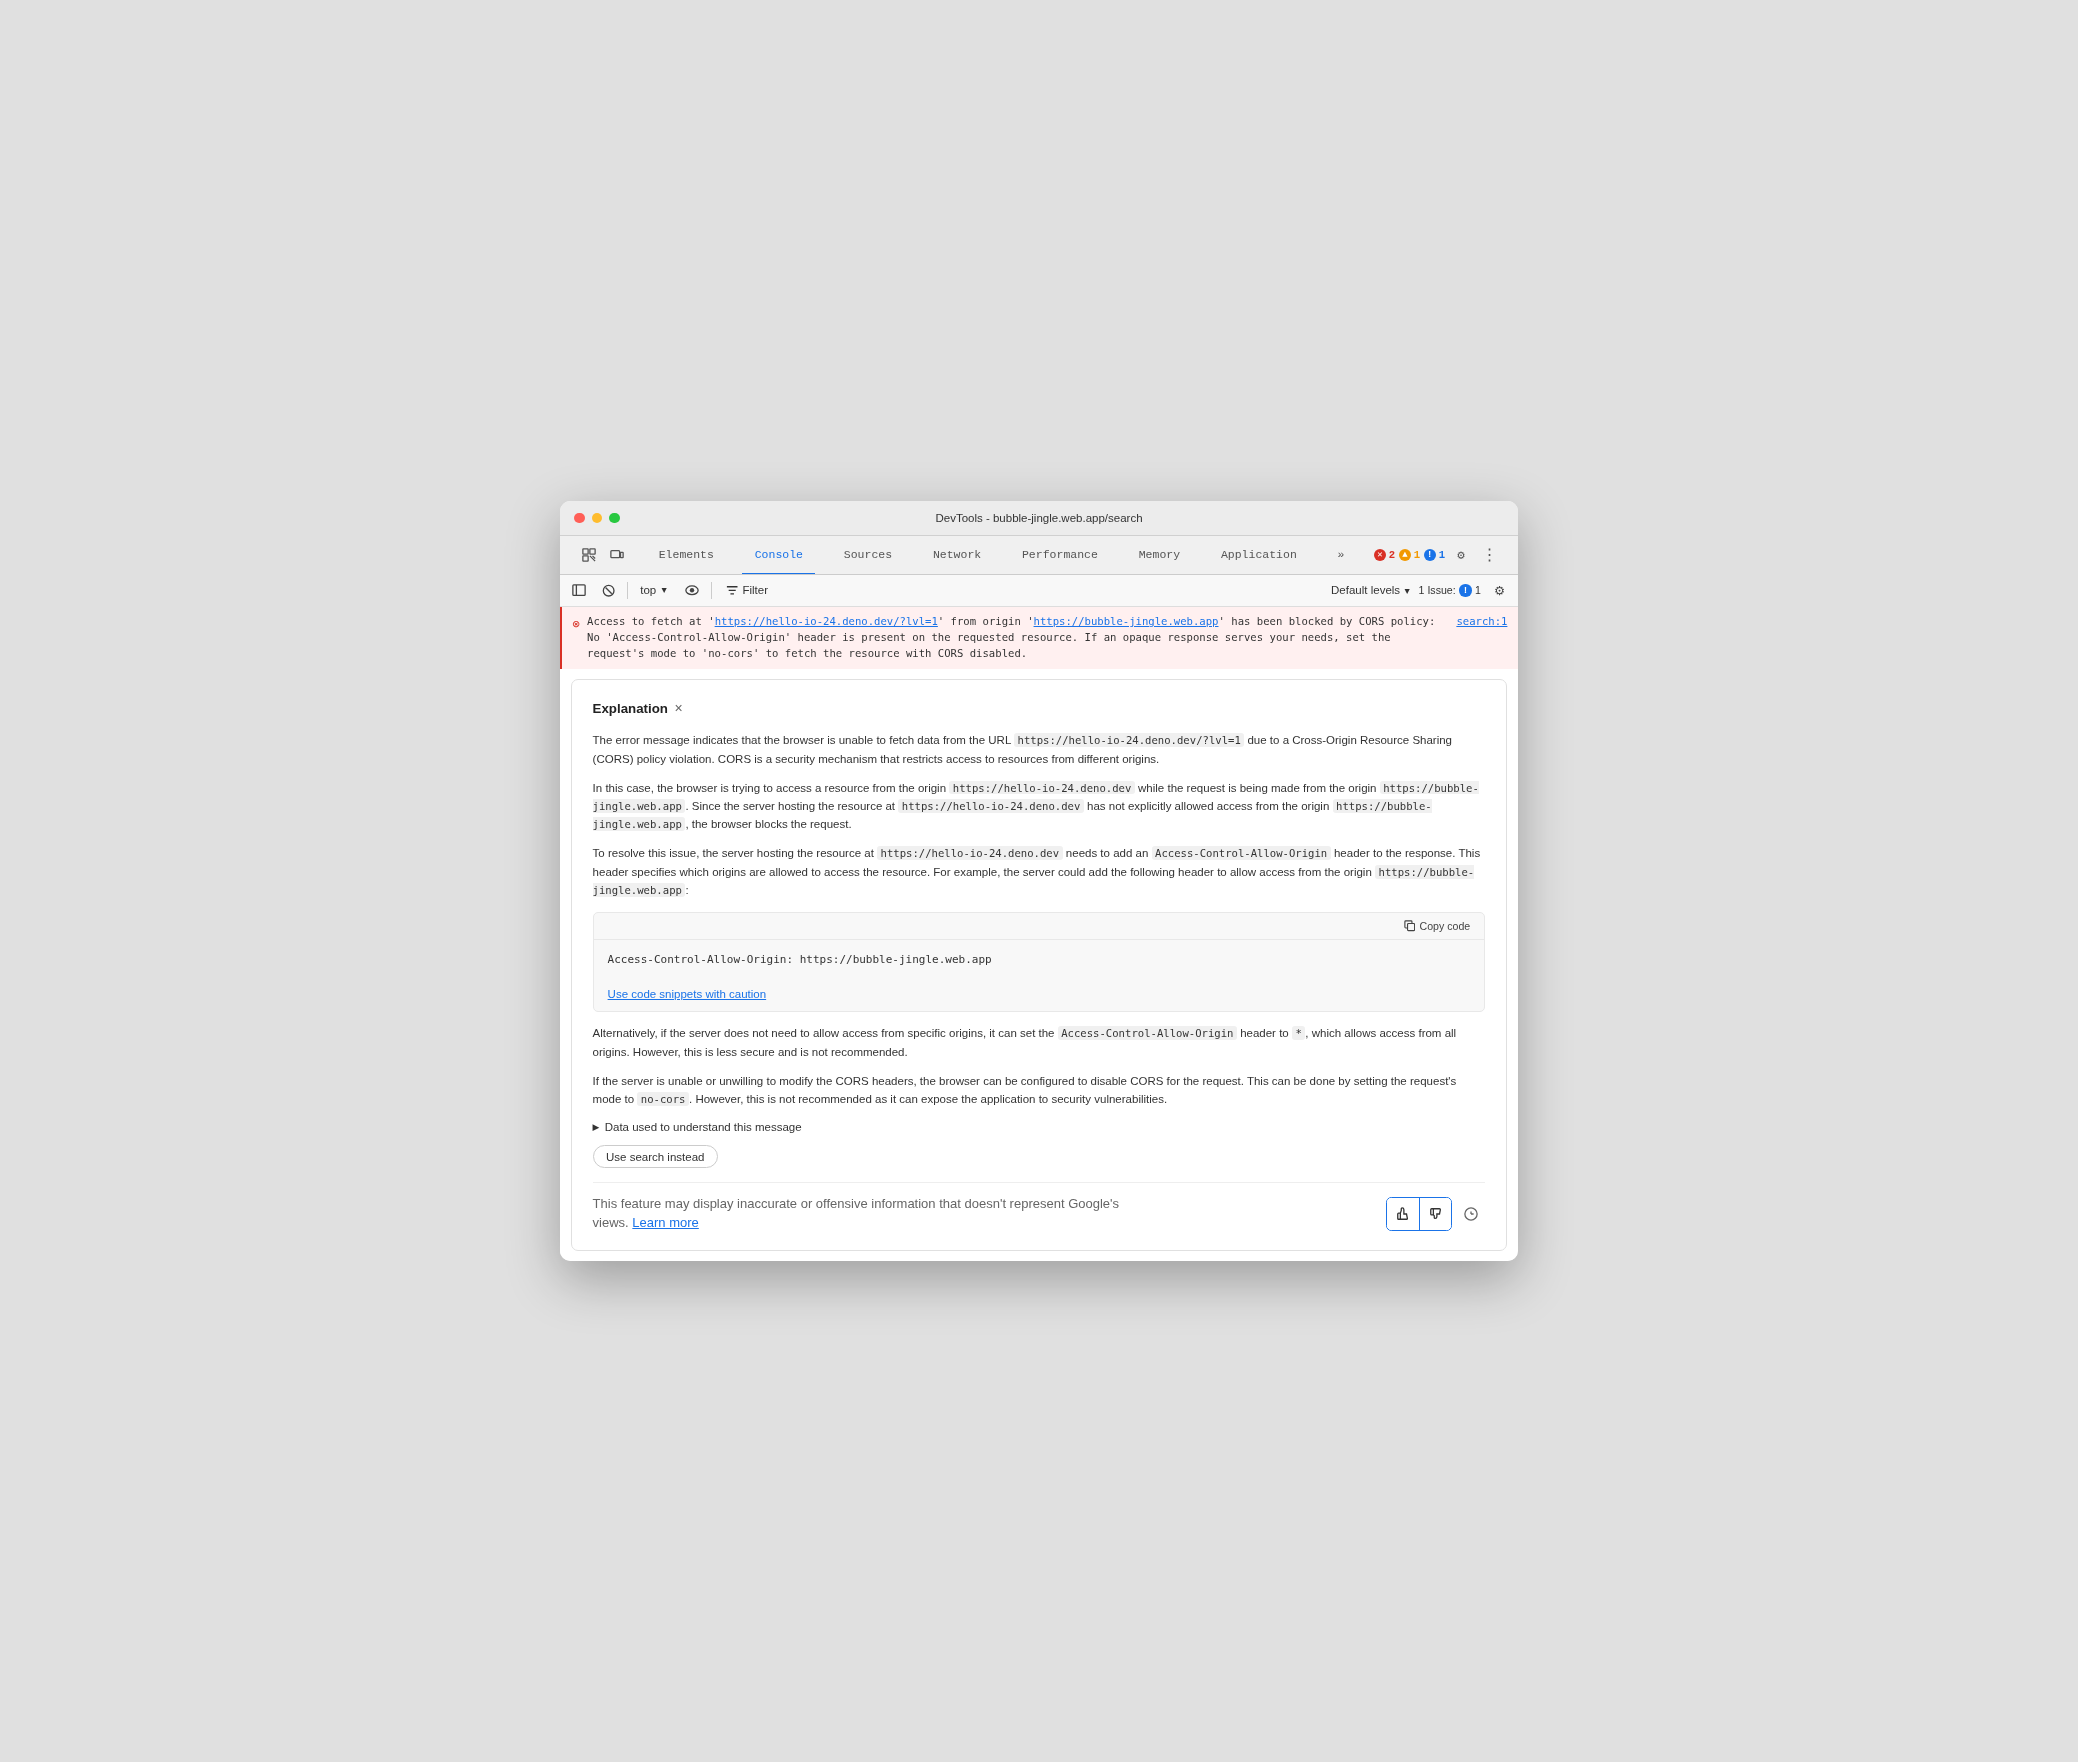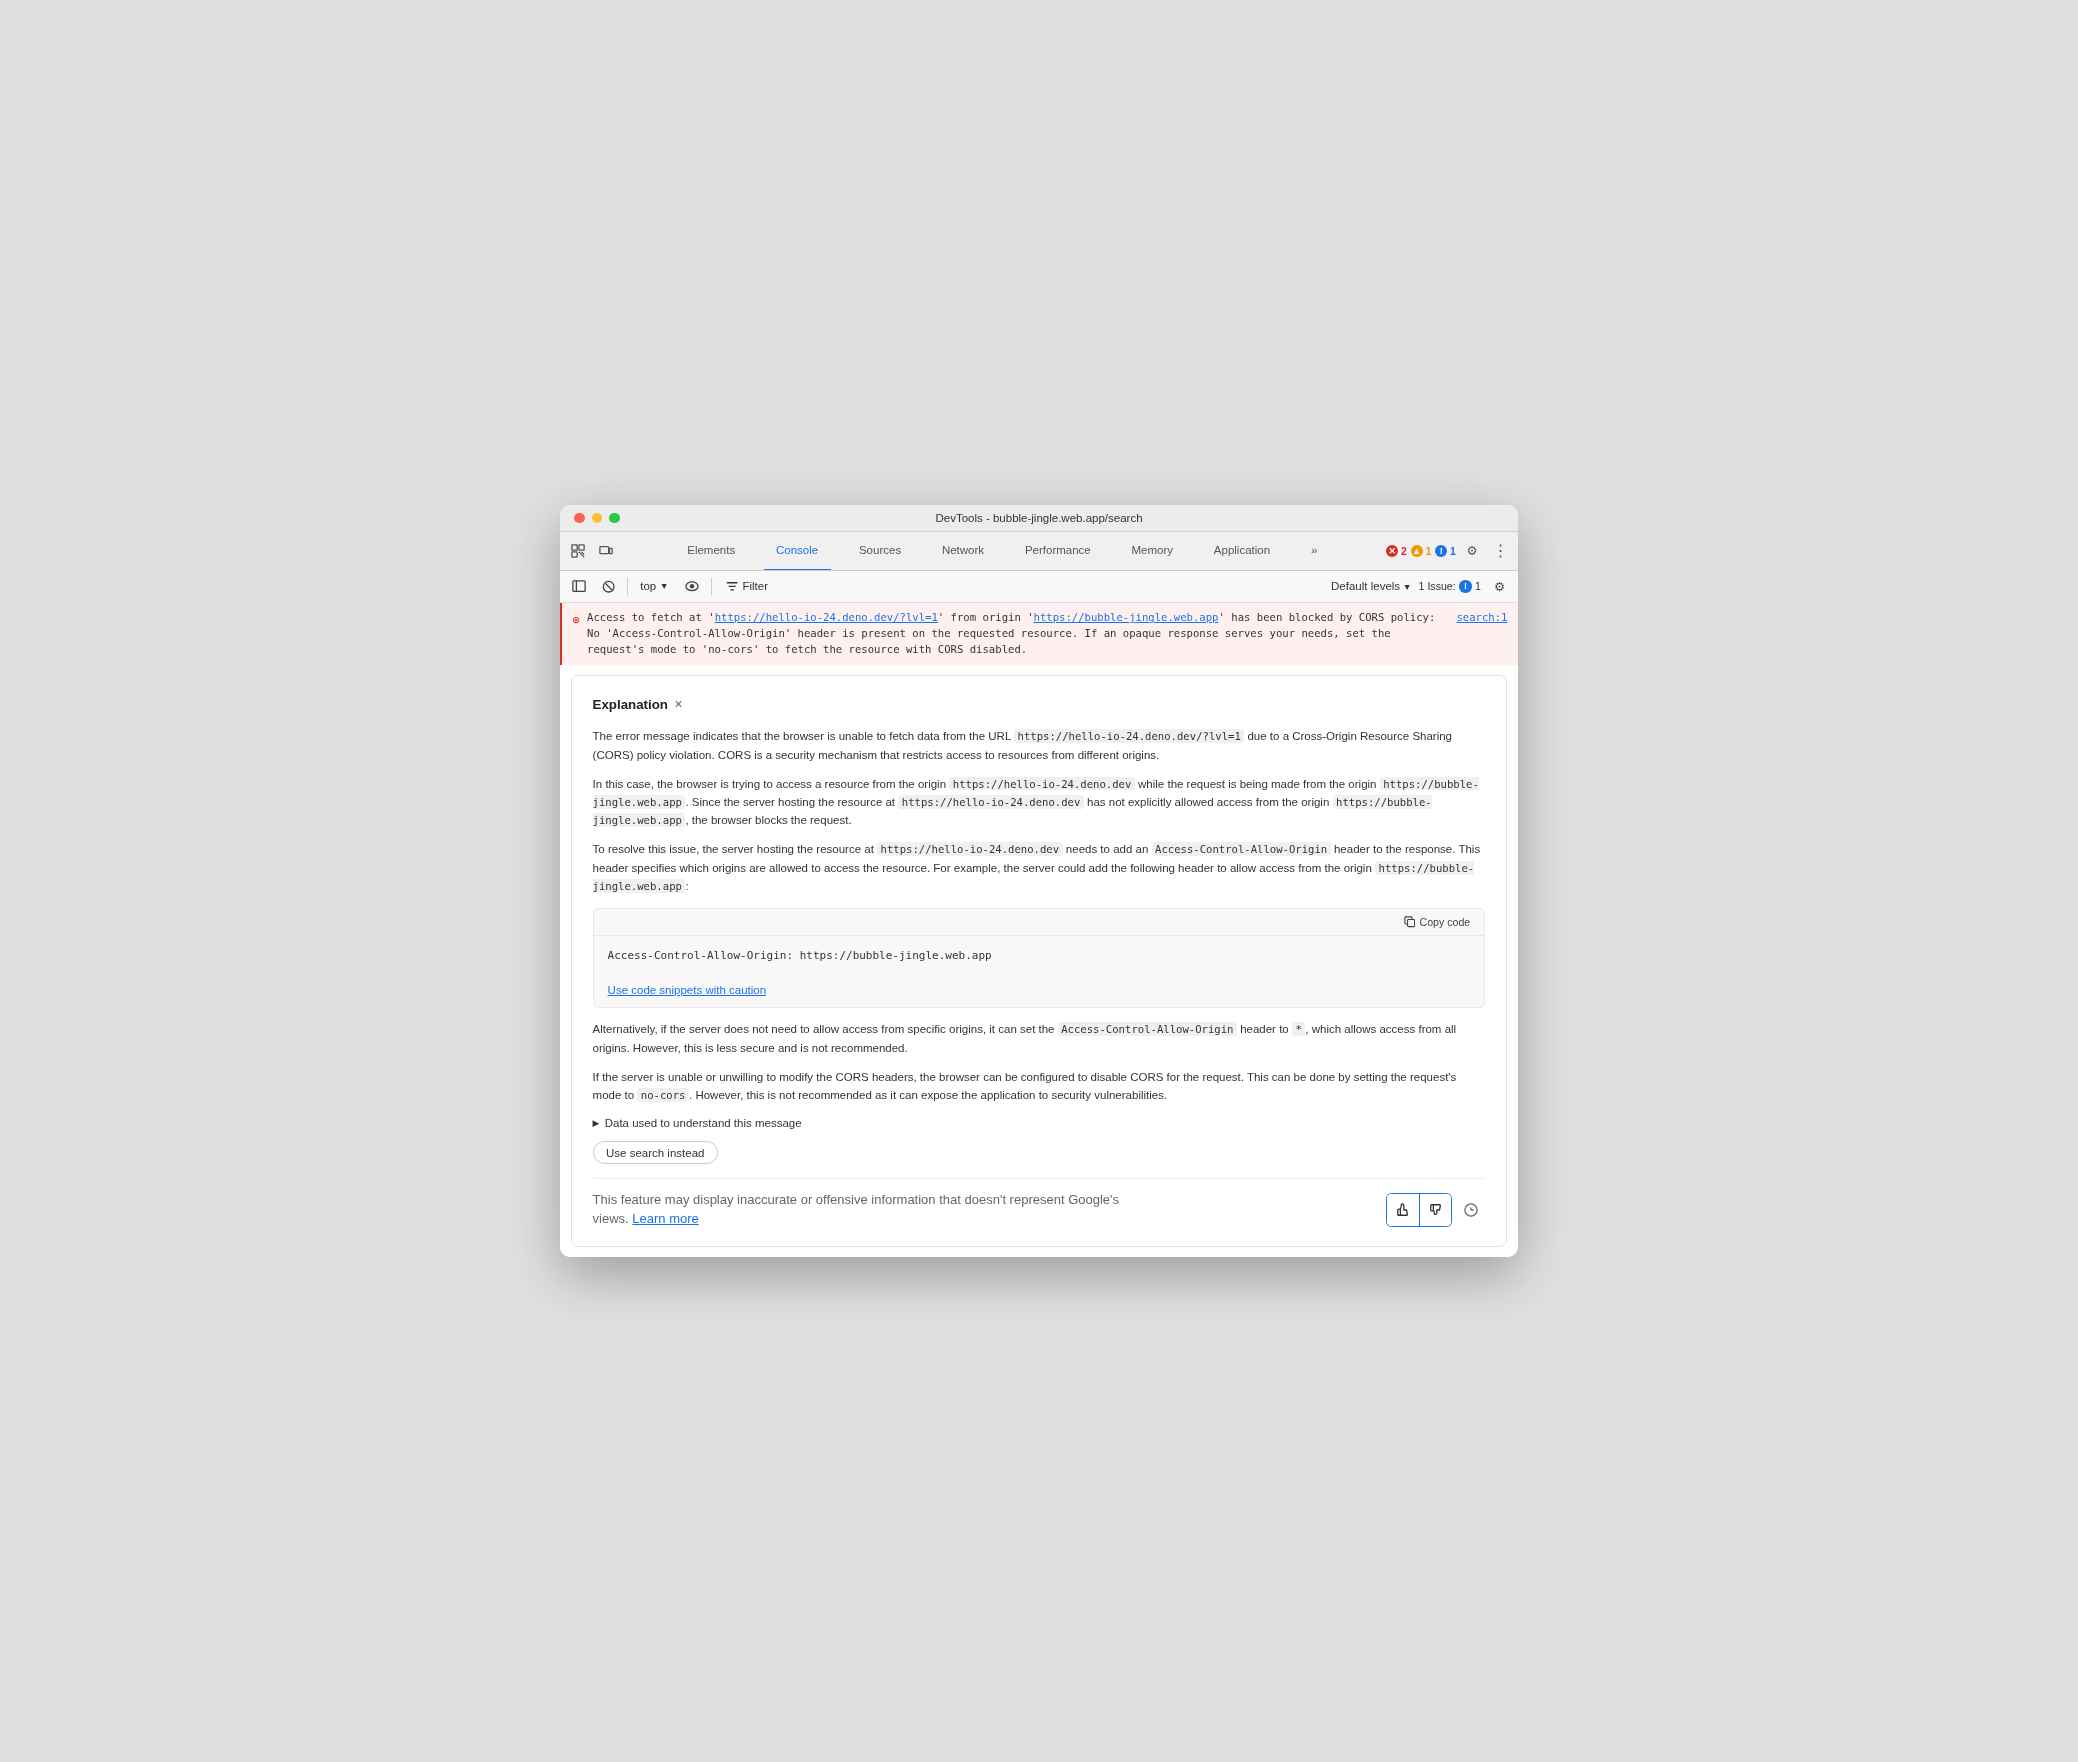--- a/index.html
+++ b/index.html
@@ -14,21 +14,21 @@
     }
     .window {
       width: 958px;
       background: #f5f5f5;
       border-radius: 10.6px;
       box-shadow: 0 17.7px 53px rgba(0,0,0,0.3);
       overflow: hidden;
     }
     .titlebar {
       background: #ececec;
-      height: 27px;
+      height: 35px;
       display: flex;
       align-items: center;
       padding: 0 14px;
       border-bottom: 0.9px solid #d0d0d0;
       position: relative;
     }
     .traffic-lights {
       display: flex;
       gap: 7px;
       align-items: center;
@@ -48,23 +48,24 @@
       transform: translateX(-50%);
       font-size: 11.5px;
       color: #333;
       font-weight: 500;
     }
     .devtools-tabs {
       background: #f0f0f0;
       border-bottom: 0.9px solid #ccc;
       display: flex;
       align-items: center;
-      padding: 0 5px;
+      padding: 0 16px;
       height: 39px;
       gap: 16px;
+      font-family: Liberation Mono, monospace;
     }
     .tab-item {
       padding: 0 12.4px;
       height: 39px;
       display: flex;
       align-items: center;
       font-size: 11.5px;
       color: #555;
       cursor: pointer;
       border-bottom: 1.8px solid transparent;

